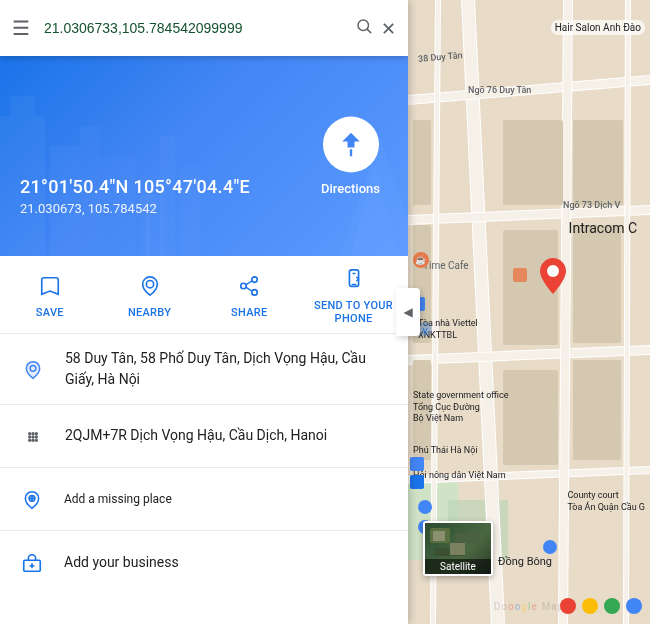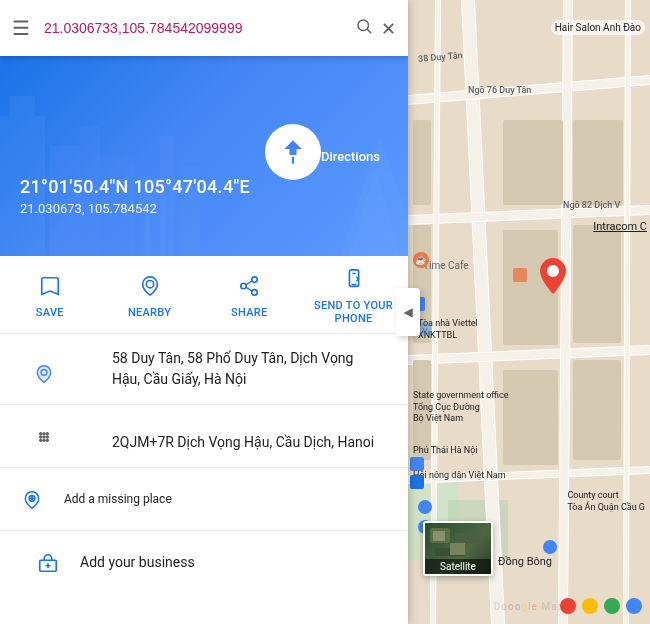--- a/index.html
+++ b/index.html
@@ -35,21 +35,21 @@
       color: #5f6368;
       cursor: pointer;
       margin-right: 14px;
       flex-shrink: 0;
     }
     .search-input {
       flex: 1;
       border: none;
       outline: none;
       font-size: 14px;
-      color: #be185d;
+      color: #14532d;
       background: transparent;
     }
     .search-icon-btn {
       color: #5f6368;
       font-size: 18px;
       margin: 0 8px;
       cursor: pointer;
     }
     .close-icon-btn {
       color: #5f6368;
@@ -88,21 +88,21 @@
       font-size: 13px;
       opacity: 0.9;
       margin-top: 4px;
     }
     .directions-btn {
       position: absolute;
       right: 28px;
       top: 50%;
       transform: translateY(-50%);
       display: flex;
-      flex-direction: row;
+      flex-direction: column;
       align-items: center;
       cursor: pointer;
       color: #fff;
     }
     .directions-circle {
       width: 56px;
       height: 56px;
       background: #fff;
       border-radius: 50%;
       display: flex;
@@ -147,24 +147,23 @@
       text-transform: uppercase;
       letter-spacing: 0.3px;
     }
 
     
     .info-section {
       padding: 0;
     }
     .info-row {
       display: flex;
-      align-items: flex-end;
-      padding: 14px 28px;
+      align-items: center;
+      padding: 14px 17px;
       border-bottom: 1px solid #e8eaed;
-      gap: 36px;
     }
     .info-row-icon {
       width: 32px;
       height: 32px;
       margin-right: 16px;
       display: flex;
       align-items: center;
       justify-content: center;
       flex-shrink: 0;
       margin-top: 2px;
@@ -272,21 +271,21 @@
       cursor: pointer;
       border-bottom: 1px solid #e8eaed;
     }
     .missing-row .link-text {
       font-size: 12px;
       color: #202124;
     }
     .biz-row {
       display: flex;
       align-items: center;
-      padding: 14px 32px;
+      padding: 14px 16px;
       cursor: pointer;
     }
     .biz-row .link-text {
       font-size: 14px;
       color: #202124;
     }
   </style>
 </head>
 <body>
 
@@ -488,21 +487,21 @@
     <rect x="165" y="360" width="48" height="100" fill="#d4c9b0" rx="2"></rect>
     <rect x="5" y="120" width="18" height="85" fill="#d4c9b0" rx="2"></rect>
     <rect x="5" y="225" width="18" height="118" fill="#d4c9b0" rx="2"></rect>
     <rect x="5" y="360" width="18" height="100" fill="#d4c9b0" rx="2"></rect>
 
     <rect x="105" y="268" width="14" height="14" rx="2" fill="#e8784a" opacity="0.8"></rect>
   </svg>
 
   <div style="position:absolute; top:52px; left:10px; font-size:9px; color:#5f6368; font-weight:500; transform:rotate(-5deg); white-space:nowrap;">38 Duy Tân</div>
   <div style="position:absolute; top:85px; left:60px; font-size:9px; color:#5f6368; font-weight:500; white-space:nowrap;">Ngõ 76 Duy Tân</div>
-  <div style="position:absolute; top:200px; left:155px; font-size:9px; color:#5f6368; font-weight:500; white-space:nowrap;">Ngõ 82 Dịch V</div>
+  <div style="position:absolute; top:200px; left:155px; font-size:9px; color:#5f6368; font-weight:500; white-space:nowrap;">Ngõ 73 Dịch V</div>
 
   <div style="position:absolute; top:20px; right:5px; font-size:10px; color:#202124; background:rgba(255,255,255,0.7); padding:2px 4px; border-radius:7px; white-space:nowrap;">Hair Salon Anh Đào</div>
 
   <div style="position:absolute; top:260px; left:15px; font-size:10px; color:#5f6368; white-space:nowrap;">Time Cafe</div>
 
   <div style="position:absolute; top:252px; left:5px; width:16px; height:16px; background:#e8784a; border-radius:50%; display:flex; align-items:center; justify-content:center;">
     <span style="font-size:9px;">☕</span>
   </div>
 
   <div style="position:absolute; top:318px; left:10px; font-size:9px; color:#202124; white-space:nowrap; line-height:1.3;">Tòa nhà Viettel<br>XNKTTBL</div>
@@ -514,21 +513,21 @@
   </div>
 
   <div style="position:absolute; top:390px; left:5px; font-size:9px; color:#202124; line-height:1.3; white-space:nowrap;">State government office<br>Tổng Cục Đường<br>Bộ Việt Nam</div>
 
   <div style="position:absolute; top:445px; left:5px; font-size:9px; color:#202124; white-space:nowrap;">Phú Thái Hà Nội</div>
 
   <div style="position:absolute; top:470px; left:5px; font-size:9px; color:#202124; white-space:nowrap;">Hội nông dân Việt Nam</div>
 
   <div style="position:absolute; top:490px; right:5px; font-size:9px; color:#202124; line-height:1.3; white-space:nowrap;">County court<br>Tòa Án Quận Cầu G</div>
 
-  <div style="position:absolute; top:220px; right:3px; font-size:11px; color:#202124; white-space:nowrap;text-decoration:underline;">Intracom C</div>
+  <div style="position:absolute; top:220px; right:13px; font-size:14px; color:#202124; white-space:nowrap;">Intracom C</div>
 
   <div style="position:absolute; top:555px; left:90px; font-size:11px; color:#202124; white-space:nowrap;">Đồng Bông</div>
 
   <div style="position:absolute; top:297px; left:3px; width:14px; height:14px; background:#4285f4; border-radius:2px; display:flex; align-items:center; justify-content:center;">
     <svg width="10" height="10" viewBox="0 0 10 10">
         <rect width="10" height="10" rx="1" fill="#4285f4"></rect>
       </svg>
   </div>
   <div style="position:absolute; top:457px; left:2px; width:14px; height:14px; background:#4285f4; border-radius:2px;"></div>
   <div style="position:absolute; top:475px; left:2px; width:14px; height:14px; background:#1a73e8; border-radius:2px;"></div>

